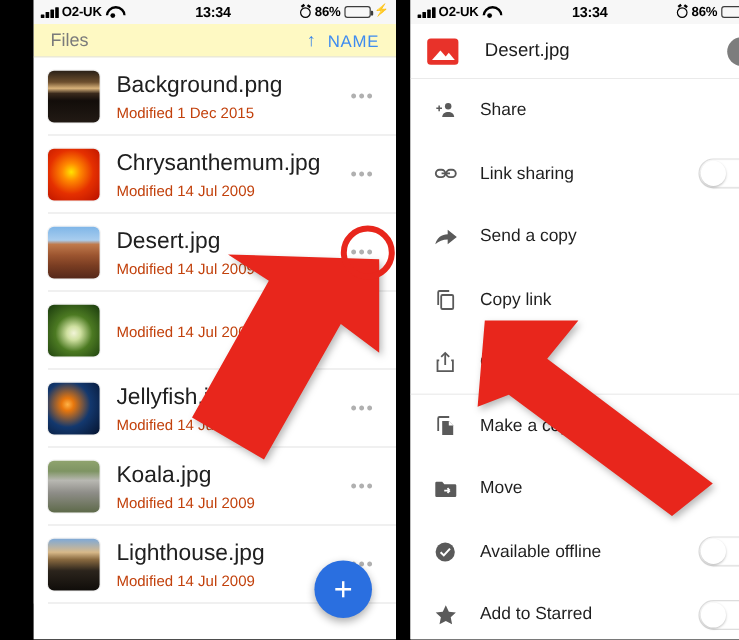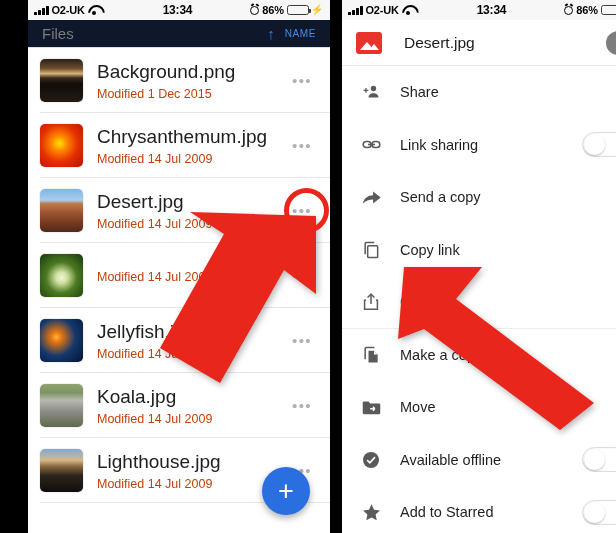--- a/index.html
+++ b/index.html
@@ -45,27 +45,27 @@
   .alarm::before,.alarm::after{content:"";position:absolute;width:2.5px;height:2px;background:#000;top:-2.6px;}
   .alarm::before{left:-0.6px;transform:rotate(-38deg)}
   .alarm::after{right:-0.6px;transform:rotate(38deg)}
   .batt { width:22px; height:10px; border:1.2px solid #3c3c3c; border-radius:2.5px; padding:1px; position:relative; }
   .batt::after{content:"";position:absolute;right:-3px;top:3px;width:1.8px;height:4px;background:#3c3c3c;border-radius:0 1px 1px 0;}
   .batt .fill { height:100%; background:#4cd964; border-radius:1px; }
   .bolt { font-size:10px; line-height:1; font-weight:bold; }
 
   
   .files-nav {
-    height: 28px; background:#0f172a; display:flex; align-items:center;
+    height: 28px; background:#fef9c3; display:flex; align-items:center;
     padding: 0 14px; border-bottom:1px solid #e0e0e0;
   }
   .files-title { font-size:15px; color:#7b7b7b; }
   .sort-wrap { margin-left:auto; display:flex; align-items:center; gap:10px; }
   .sort-arrow { color:#2f7eea; font-size:15px; line-height:1; }
-  .sort-name  { color:#3f8cf0; font-size:10px; letter-spacing:0.6px; }
+  .sort-name  { color:#3f8cf0; font-size:14px; letter-spacing:0.6px; }
 
   
   .file-list { background:#fff; }
   .file-row {
     height:65px; display:flex; align-items:center; padding:0 12px 0 12px;
     position:relative;
   }
   .file-row::after{
     content:""; position:absolute; left:12px; right:0; bottom:0; height:1px; background:#e6e6e6;
   }

